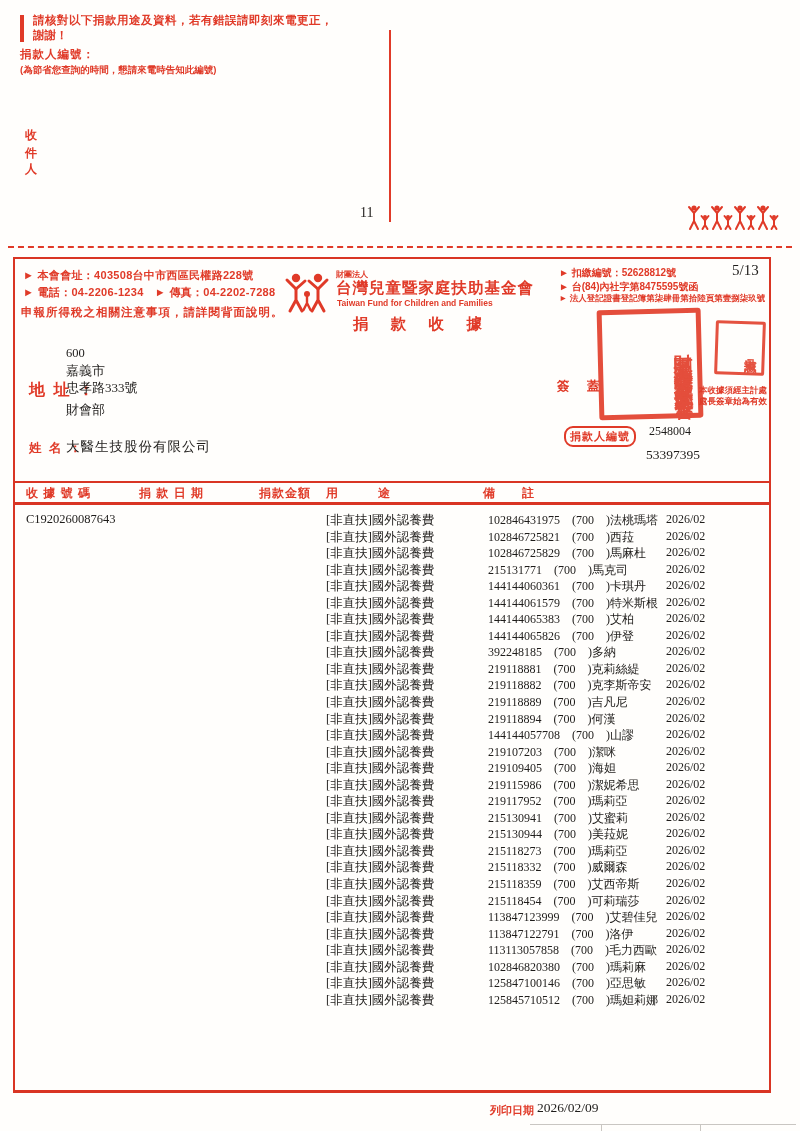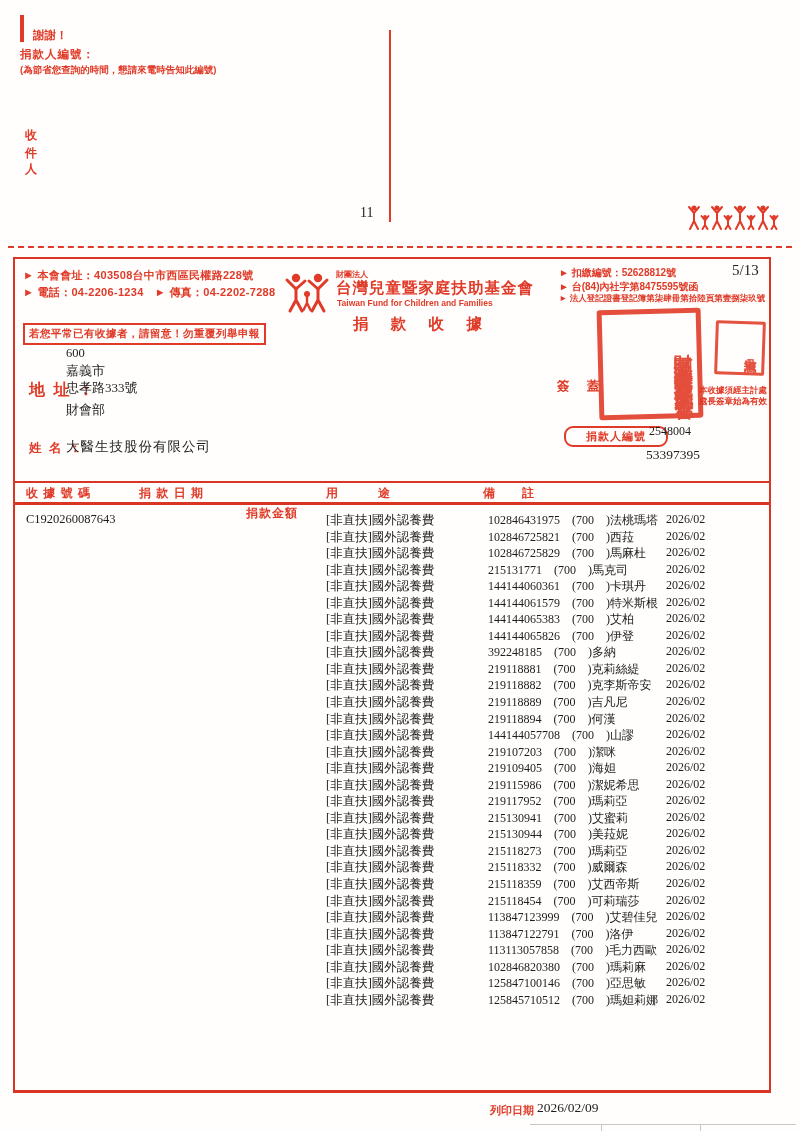--- a/index.html
+++ b/index.html
@@ -83,32 +83,32 @@
   
   .d-postal{left:51px;top:87px;font-size:12.5px;}
   .d-city{left:51px;top:103px;font-size:13px;}
   .d-addr-label{left:14px;top:121px;font-size:16px;letter-spacing:2px;}
   .d-addr{left:51px;top:120px;font-size:13px;}
   .d-dept{left:51px;top:142px;font-size:13px;}
   .d-name-label{left:14px;top:181px;font-size:12.5px;letter-spacing:2px;}
   .d-name{left:51px;top:179px;font-size:13.5px;letter-spacing:1px;}
   .dno-box{
     left:549px;top:167px;font-size:11px;letter-spacing:1px;
-    border:2px solid var(--red);border-radius:9px;padding:1px 20px;
+    border:2px solid var(--red);border-radius:9px;padding:1px 4px;
   }
   .dno-1{left:634px;top:165px;font-size:12px;}
   .dno-2{left:631px;top:188px;font-size:13.5px;}
 
   
   .t-topline{left:0;top:222px;width:754px;height:2px;background:var(--red-deep);}
   .t-botline{left:0;top:243px;width:754px;height:2.5px;background:var(--red-deep);}
   .th{top:226px;font-size:12px;letter-spacing:1px;}
   .th-receipt{left:11px;}
   .th-date{left:124px;}
-  .th-amount{left:231px;margin-top:20px;}
+  .th-amount{left:244px;}
   .th-purpose{left:311px;}
   .th-note{left:468px;}
   .rows{left:0;top:252px;width:754px;}
   .trow{position:relative;height:16.55px;}
   .trow span{position:absolute;top:1px;white-space:nowrap;color:var(--ink);}
   .c-receipt{left:11px;font-size:12.5px;}
   .c-purpose{left:311px;font-size:12.5px;}
   .c-note{left:473px;font-size:12px;}
   .c-month{left:651px;font-size:12px;}
 
@@ -122,20 +122,21 @@
 
   svg .st{stroke:var(--red);stroke-width:2;fill:none;stroke-linecap:round;stroke-linejoin:round;}
   svg .fl{fill:var(--red);}
 </style>
 </head>
 <body>
 
 <div class="sheet">
 
   <div class="abs notice-bar"></div>
+  <div class="abs notice-l1 rb">請核對以下捐款用途及資料，若有錯誤請即刻來電更正，</div>
   <div class="abs notice-l2 rb">謝謝！</div>
   <div class="abs donor-label-top rb">捐款人編號：</div>
   <div class="abs donor-hint-top">(為節省您查詢的時間，懇請來電時告知此編號)</div>
   <div class="abs vline-top"></div>
   <div class="abs recipient">收件人</div>
   <div class="abs page-mark">11</div>
 
   <div class="abs fam-strip">
     <svg width="100" height="36" viewBox="0 0 100 36">
       <g class="st">
@@ -174,21 +175,21 @@
       </g>
     </svg>
   </div>
 
   <div class="abs dash-sep"></div>
 
   <div class="abs rbox">
 
     <div class="abs hdr-addr rb">► 本會會址：403508台中市西區民權路228號</div>
     <div class="abs hdr-phone rb">► 電話：04-2206-1234　► 傳真：04-2202-7288</div>
-    <div class="abs hdr-warnbox rb">若您平常已有收據者，請留意！勿重覆列舉申報</div>
+    <div class="abs hdr-taxnote rb">申報所得稅之相關注意事項，請詳閱背面說明。</div>
 
     <div class="abs org-logo">
       <svg width="52" height="44" viewBox="0 0 52 44">
         <g class="st" style="stroke-width:3">
           <circle class="fl" cx="15" cy="8" r="4.2" stroke="none"></circle>
           <circle class="fl" cx="37" cy="8" r="4.2" stroke="none"></circle>
           <path d="M6,10 L15,19 L24,11 M28,11 L37,19 L46,10"></path>
           <path d="M15,19 L15,30 M15,30 L9,41 M15,30 L21,41"></path>
           <path d="M37,19 L37,30 M37,30 L31,41 M37,30 L43,41"></path>
           <circle class="fl" cx="26" cy="24" r="3" stroke="none"></circle>

